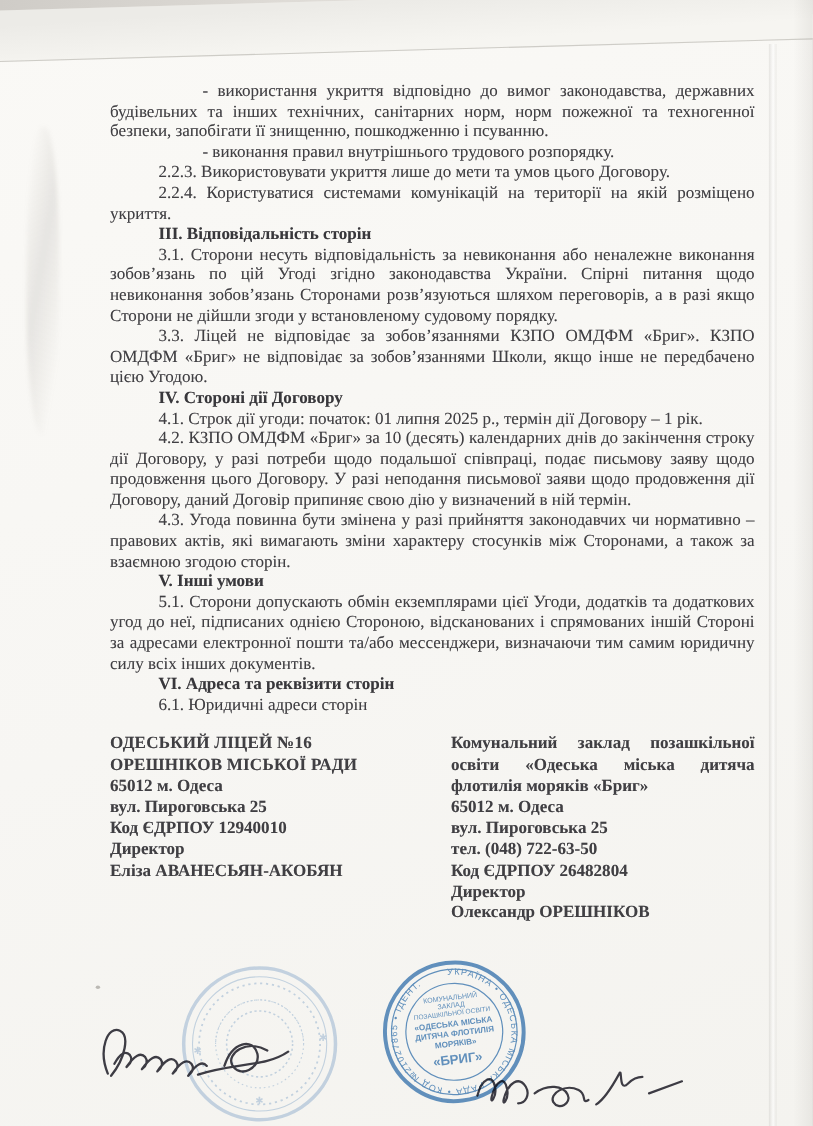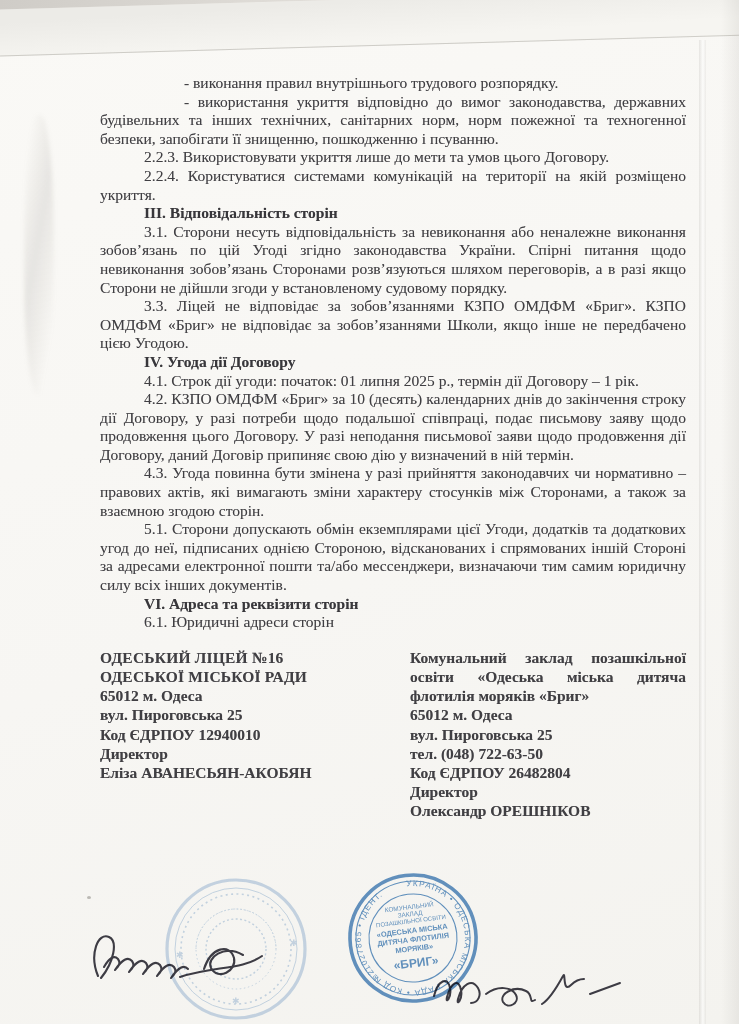--- a/index.html
+++ b/index.html
@@ -72,43 +72,44 @@
 <div class="page">
 
   <div class="scan-band"></div>
   <div class="crease-diag"></div>
   <div class="left-fold"></div>
   <div class="right-fold"></div>
   <div class="right-edge"></div>
   <div class="speck" style="left:87px;top:896px;"></div>
 
   <div class="content">
+    <p class="dash">- використання укриття відповідно до вимог законодавства, державних будівельних та інших технічних, санітарних норм, норм пожежної та техногенної безпеки, запобігати її знищенню, пошкодженню і псуванню.</p>
     <p class="dash">- виконання правил внутрішнього трудового розпорядку.</p>
-    <p class="dash">- використання укриття відповідно до вимог законодавства, державних будівельних та інших технічних, санітарних норм, норм пожежної та техногенної безпеки, запобігати її знищенню, пошкодженню і псуванню.</p>
     <p>2.2.3. Використовувати укриття лише до мети та умов цього Договору.</p>
     <p>2.2.4. Користуватися системами комунікацій на території на якій розміщено укриття.</p>
 
     <p class="h mt4">III. Відповідальність сторін</p>
     <p class="mt6">3.1. Сторони несуть відповідальність за невиконання або неналежне виконання зобов’язань по цій Угоді згідно законодавства України. Спірні питання щодо невиконання зобов’язань Сторонами розв’язуються шляхом переговорів, а в разі якщо Сторони не дійшли згоди у встановленому судовому порядку.</p>
     <p>3.3. Ліцей  не відповідає за зобов’язаннями КЗПО ОМДФМ «Бриг». КЗПО ОМДФМ «Бриг» не відповідає за зобов’язаннями Школи, якщо інше не передбачено цією Угодою.</p>
 
-    <p class="h mt26">IV. Угода дії Договору</p>
+    <p class="h mt26">IV. Стороні дії Договору</p>
     <p>4.1. Строк дії угоди: початок: 01 липня 2025 р., термін дії Договору – 1 рік.</p>
     <p>4.2. КЗПО ОМДФМ «Бриг» за 10 (десять) календарних днів до закінчення строку дії Договору, у разі потреби щодо подальшої співпраці, подає письмову заяву щодо продовження цього Договору. У разі неподання письмової заяви щодо продовження дії Договору, даний Договір припиняє свою дію у визначений в ній термін.</p>
     <p>4.3. Угода повинна бути змінена у разі прийняття законодавчих чи нормативно – правових актів, які вимагають зміни характеру стосунків між Сторонами, а також за  взаємною згодою сторін.</p>
 
+    <p class="h mt26">V. Інші умови</p>
     <p>5.1. Сторони допускають обмін екземплярами цієї Угоди, додатків та додаткових угод до неї, підписаних однією Стороною, відсканованих і спрямованих іншій Стороні за адресами електронної пошти та/або мессенджери, визначаючи тим самим юридичну силу всіх інших документів.</p>
 
     <p class="h mt20">VI. Адреса та реквізити сторін</p>
     <p>6.1. Юридичні адреси сторін</p>
 
     <div class="addr">
       <div class="c1">
         <div class="line caps">ОДЕСЬКИЙ ЛІЦЕЙ №16</div>
-        <div class="line caps">ОДЕСЬКОЇ МІСЬКОЇ РАДИ</div>
+        <div class="line caps">ОРЕШНІКОВ МІСЬКОЇ РАДИ</div>
         <div class="line">65012 м. Одеса</div>
         <div class="line">вул. Пироговська 25</div>
         <div class="line">Код ЄДРПОУ 12940010</div>
         <div class="line">Директор</div>
         <div class="line">Еліза АВАНЕСЬЯН-АКОБЯН</div>
       </div>
       <div class="c2">
         <p class="pname">Комунальний заклад позашкільної освіти «Одеська міська дитяча флотилія моряків «Бриг»</p>
         <div class="line">65012 м. Одеса</div>
         <div class="line">вул. Пироговська 25</div>

